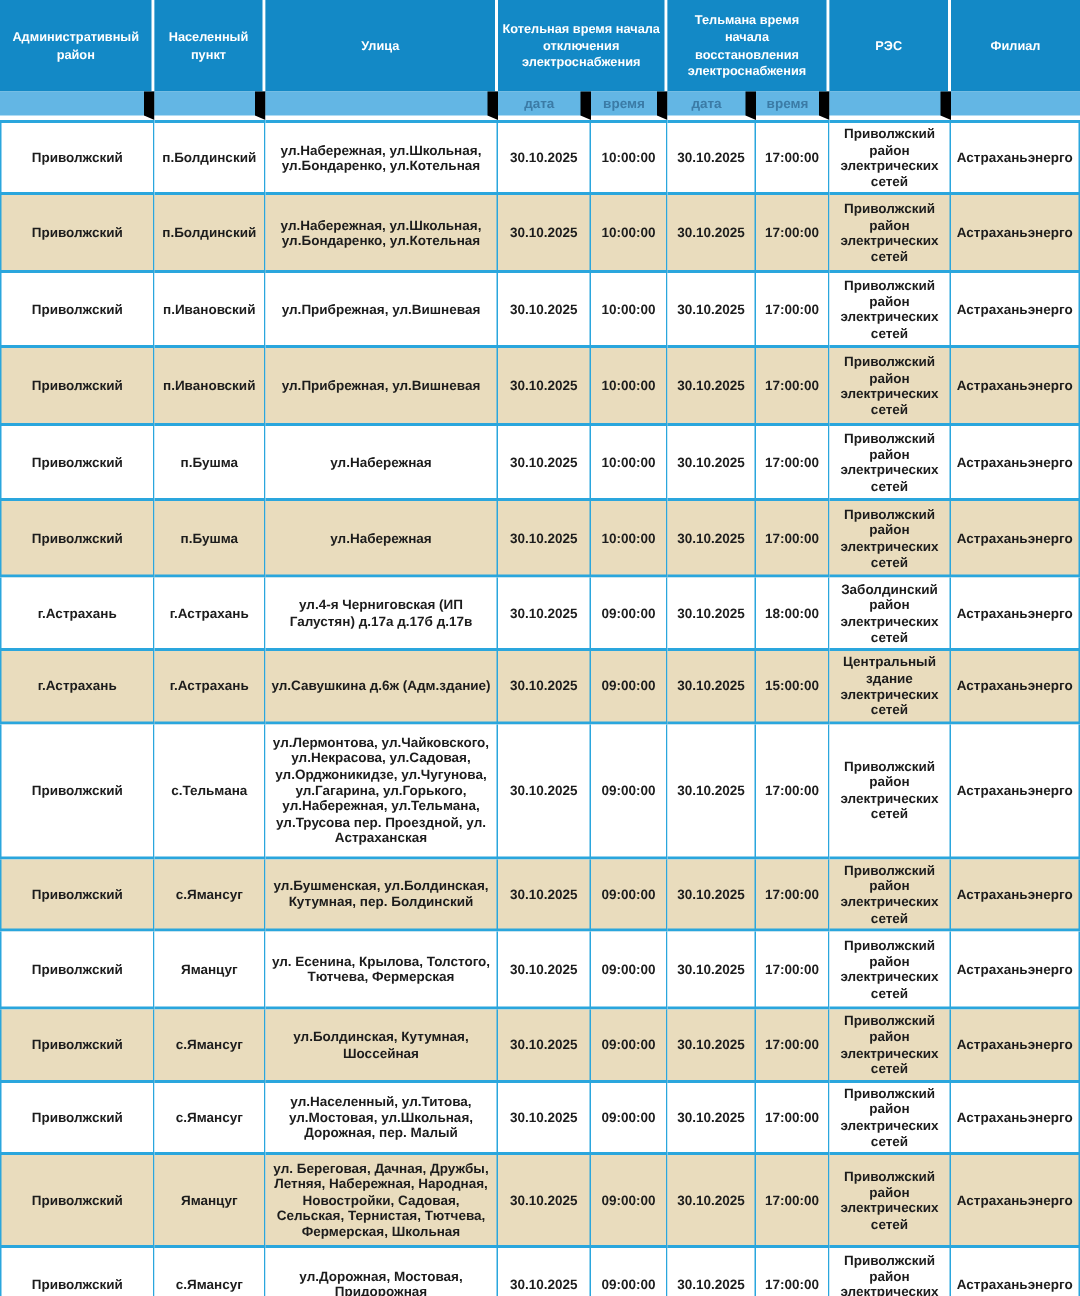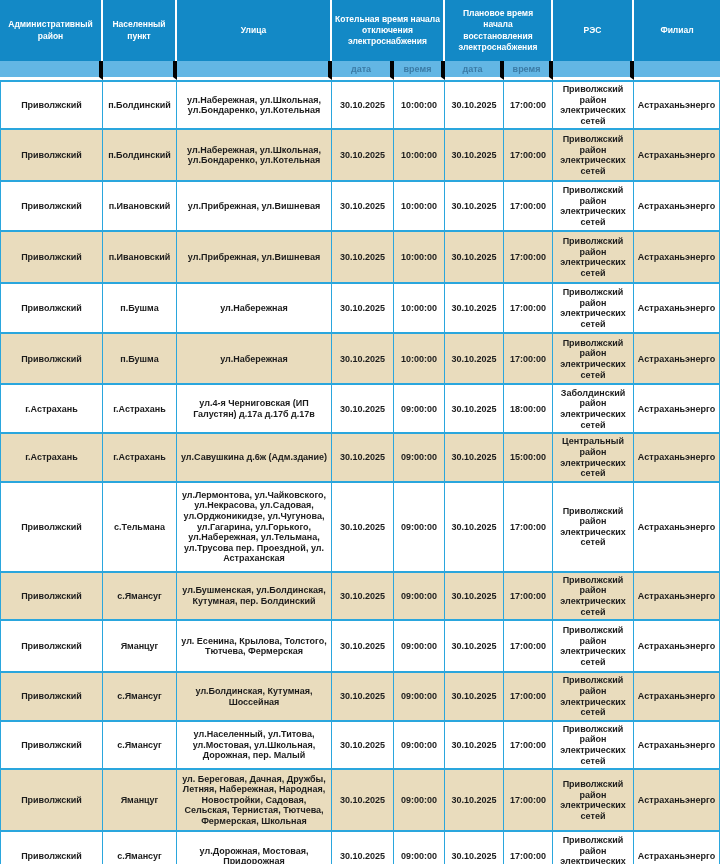--- a/index.html
+++ b/index.html
@@ -15,21 +15,21 @@
     background:var(--header-bg,#1389c6);color:#fff;
     font-size:8.5px;font-weight:bold;line-height:1.3;
     height:57px;padding:2px 3px;text-align:center;vertical-align:middle;
     border-right:2px solid #fff;
   }
   thead th.main:last-child{border-right:none;}
   thead th.sub{
     background:var(--subheader-bg,#63b6e4);color:var(--subheader-text,#3b7ba6);
     font-size:9px;font-weight:bold;height:14px;padding:1px 2px;
     text-align:center;vertical-align:middle;
-    border-right:4px solid #000000;border-bottom:3px solid #fff;
+    border-right:7px solid #000000;border-bottom:3px solid #fff;
   }
   thead th.sub:last-child{border-right:none;}
   tbody td{
     background:#fff;color:var(--text-color,#1c1c1c);
     font-size:9px;font-weight:bold;line-height:1.18;
     text-align:center;vertical-align:middle;padding:2px 3px;
     border-right:1px solid var(--body-border,#2aa6dd);
     border-bottom:2px solid var(--body-border,#2aa6dd);
   }
   tbody td:first-child{border-left:1px solid var(--body-border,#2aa6dd);}
@@ -66,21 +66,21 @@
       <col style="width:49px">
         <col style="width:81px">
         <col style="width:86px">
     </colgroup>
     <thead>
       <tr>
         <th class="main">Административный район</th>
         <th class="main">Населенный пункт</th>
         <th class="main">Улица</th>
         <th class="main" colspan="2">Котельная время начала отключения электроснабжения</th>
-        <th class="main" colspan="2">Плановое время начала восстановления электроснабжения</th>
+        <th class="main" colspan="2">Тельмана время начала восстановления электроснабжения</th>
         <th class="main">РЭС</th>
         <th class="main">Филиал</th>
       </tr>
       <tr>
         <th class="sub"></th>
         <th class="sub"></th>
         <th class="sub"></th>
         <th class="sub">дата</th>
         <th class="sub">время</th>
         <th class="sub">дата</th>
@@ -168,21 +168,21 @@
     <td>Астраханьэнерго</td>
   </tr>
         <tr>
     <td>г.Астрахань</td>
     <td>г.Астрахань</td>
     <td>ул.Савушкина д.6ж (Адм.здание)</td>
     <td>30.10.2025</td>
     <td>09:00:00</td>
     <td>30.10.2025</td>
     <td>15:00:00</td>
-    <td>Центральный район электрических сетей</td>
+    <td>Центральный здание электрических сетей</td>
     <td>Астраханьэнерго</td>
   </tr>
         <tr>
     <td>Приволжский</td>
     <td>с.Тельмана</td>
     <td>ул.Лермонтова, ул.Чайковского, ул.Некрасова, ул.Садовая, ул.Орджоникидзе, ул.Чугунова, ул.Гагарина, ул.Горького, ул.Набережная, ул.Тельмана, ул.Трусова пер. Проездной, ул. Астраханская</td>
     <td>30.10.2025</td>
     <td>09:00:00</td>
     <td>30.10.2025</td>
     <td>17:00:00</td>

